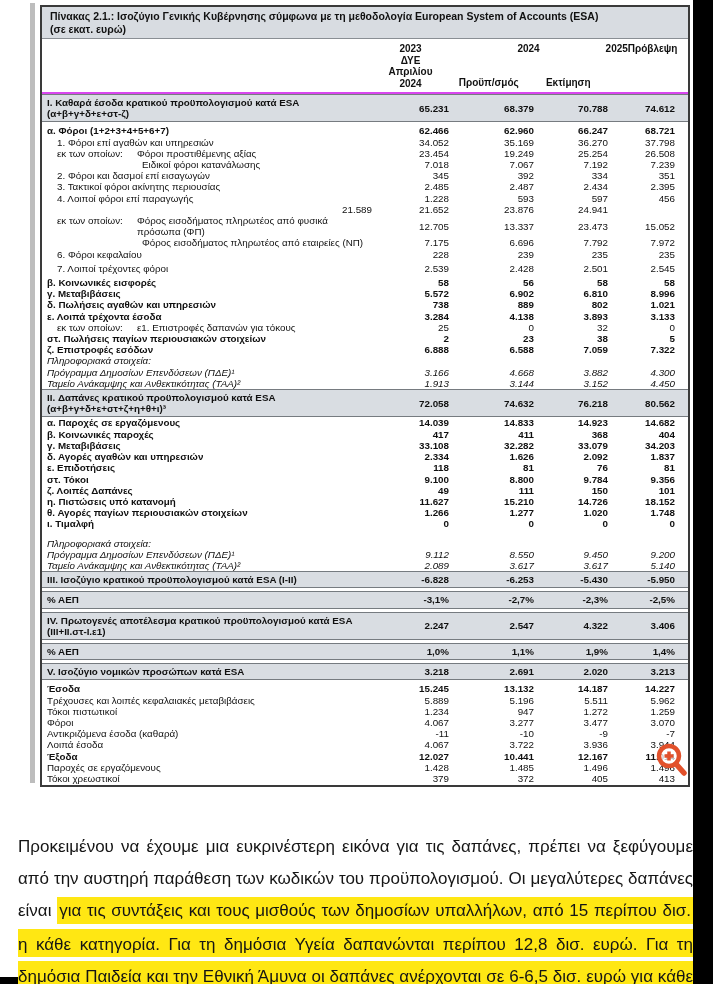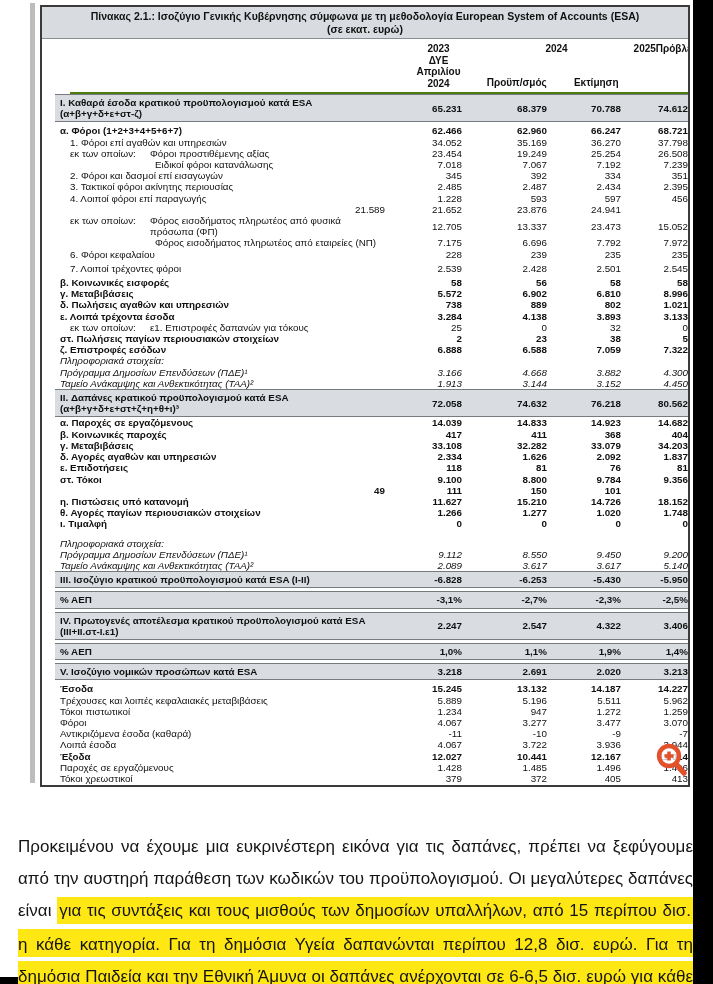--- a/index.html
+++ b/index.html
@@ -13,38 +13,38 @@
   .band-bottom { position:absolute; left:0; bottom:0; width:713px; height:7px; background:var(--band,#000); }
 
   
   .left-strip { position:absolute; left:30px; top:3px; width:5px; height:780px; background:#bdbdbd; }
   .frame {
     position:absolute; left:40px; top:5px; width:650px; height:782px;
     border:2px solid #3a3a3a; background:#fff; overflow:hidden;
   }
   .titlebar {
     background:var(--titlebg,#d8dce1); border-bottom:1px solid #8a8f94;
-    text-align:center; font-weight:bold; font-size:10.5px; line-height:13px; padding:3px 24px 2px;
+    text-align:left; font-weight:bold; font-size:10.5px; line-height:13px; padding:3px 8px 2px;
     color:#111;
   }
   .colhead {
     display:grid; grid-template-columns:330px 77px 85px 74px 67px;
     padding-right:14px; font-weight:bold; font-size:10px; color:#111;
-    border-bottom:2px solid #4d7c0f; padding-top:4px; padding-bottom:3px;margin-left:28px;
+    border-bottom:2px solid #d946ef; padding-top:4px; padding-bottom:3px;
   }
   .ch-c1 { text-align:center; line-height:11.5px; }
   .ch-group { grid-column:span 2; display:flex; flex-direction:column; justify-content:space-between; text-align:center; }
   .ch-group .g-top { line-height:12px; }
   .ch-group .g-sub { display:flex; }
   .ch-group .g-sub span { flex:1; text-align:center; line-height:12px; }
   .ch-c4 { display:flex; flex-direction:row; justify-content:center; text-align:center; }
   .ch-c4 span { line-height:12px; }
 
   .rows { height:694px; overflow:hidden; font-size:9.8px; color:#101010; }
-  .row { display:grid; grid-template-columns:330px 77px 85px 74px 67px; padding-right:20px; align-items:center; line-height:11.2px;margin-left:13px; }
+  .row { display:grid; grid-template-columns:330px 77px 85px 74px 67px; padding-right:20px; align-items:center; line-height:11.2px; }
   .row .lab { padding-left:5px; white-space:pre-line; }
   .row .val { text-align:right; }
   .row.ind1 .lab { padding-left:15px; }
   .row.b { font-weight:bold; }
   .row.i { font-style:italic; }
   .row.sec {
     background:var(--secbg,#d9dde2); font-weight:bold;
     border-top:1px solid #767b80; border-bottom:1px solid #767b80; padding-top:2px; padding-bottom:2px;
   }
   .row.mt { margin-top:3px; }
@@ -305,20 +305,21 @@
           <div class="val">81</div>
         </div>
         <div class="row b">
           <div class="lab">στ. Τόκοι</div>
           <div class="val">9.100</div>
           <div class="val">8.800</div>
           <div class="val">9.784</div>
           <div class="val">9.356</div>
         </div>
         <div class="row b">
+          <div class="lab">ζ. Λοιπές Δαπάνες</div>
           <div class="val">49</div>
           <div class="val">111</div>
           <div class="val">150</div>
           <div class="val">101</div>
         </div>
         <div class="row b">
           <div class="lab">η. Πιστώσεις υπό κατανομή</div>
           <div class="val">11.627</div>
           <div class="val">15.210</div>
           <div class="val">14.726</div>

